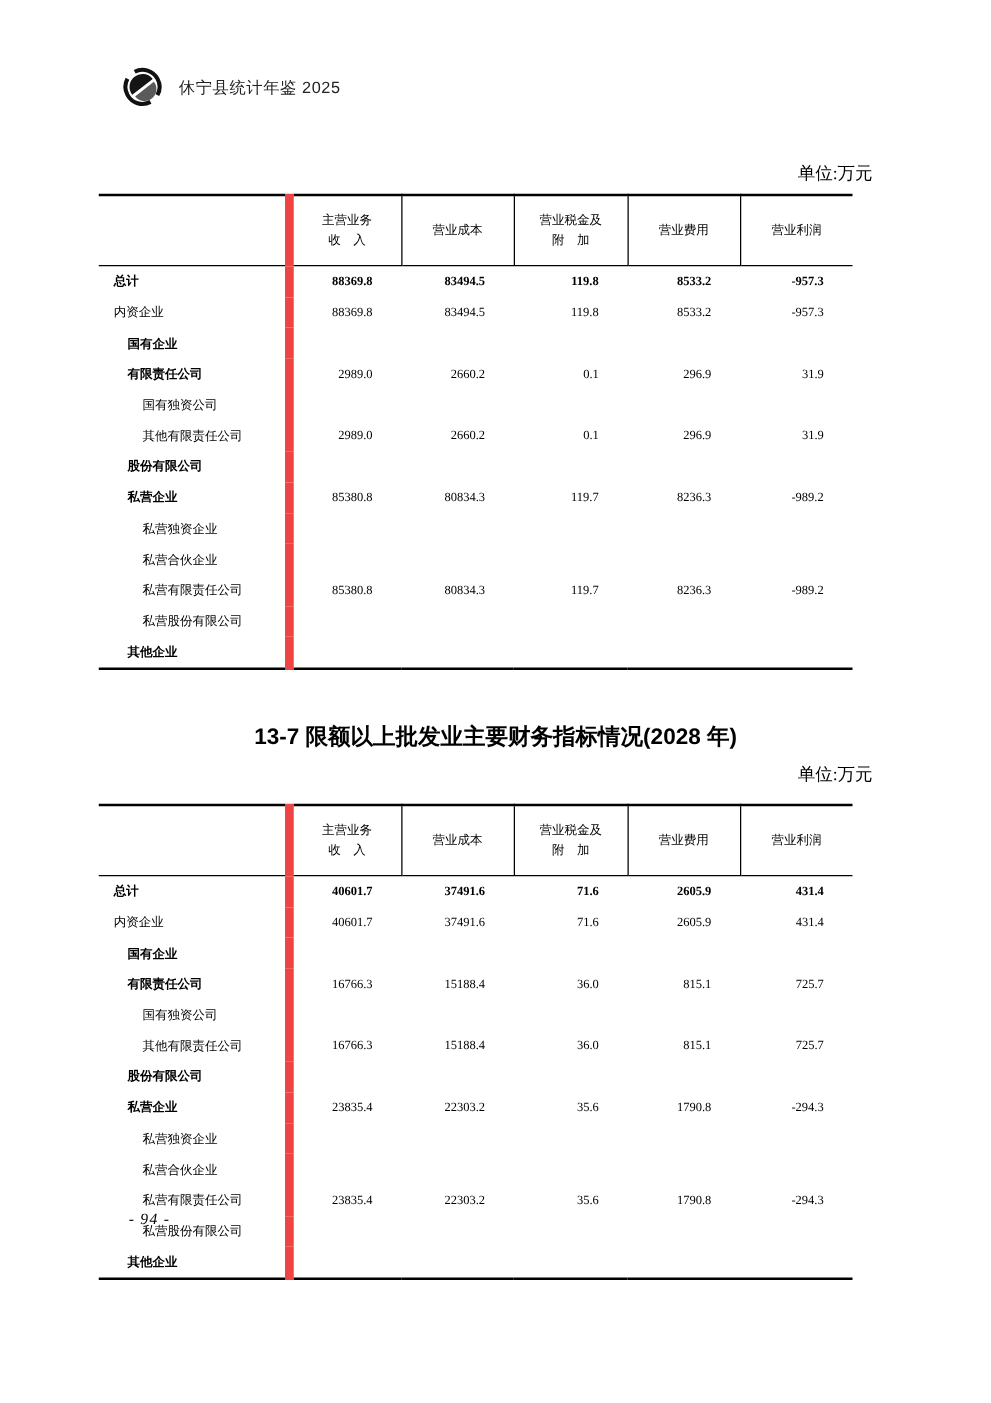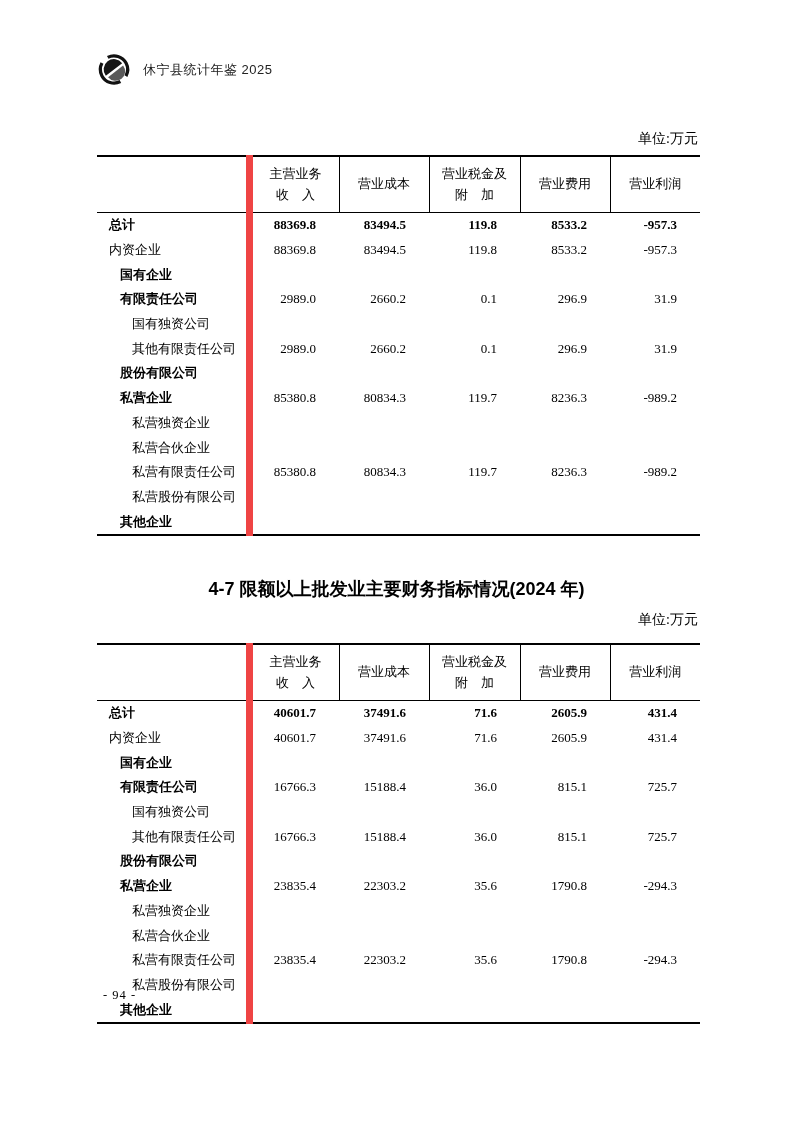--- a/index.html
+++ b/index.html
@@ -10,41 +10,41 @@
   .brand-text{font-family:"Liberation Sans",sans-serif;font-size:13px;color:#222;
               margin-left:9px;letter-spacing:.5px;}
 
   .t-title{position:absolute;left:0;width:100%;text-align:center;white-space:pre;
            font-family:"Liberation Sans",sans-serif;font-weight:bold;font-size:18px;color:#000;}
   #title1{top:91px;} #title2{top:577px;}
 
   .unit{position:absolute;right:95px;font-size:14px;color:#000;}
   #unit1{top:130px;} #unit2{top:611px;}
 
-  table.stat{position:absolute;left:97px;width:603px;border-collapse:collapse;table-layout:fixed;
-             font-size:13px;border-top:2px solid #000;border-bottom:2px solid #000;}
+  table.stat{position:absolute;left:79px;width:603px;border-collapse:collapse;table-layout:fixed;
+             font-size:10px;border-top:2px solid #000;border-bottom:2px solid #000;}
   #table1{top:155px;} #table2{top:643px;}
 
   table.stat col.c-stub{width:152px;}
   table.stat col.c-num{width:90px;}
 
   thead th{height:55px;padding:0;text-align:center;vertical-align:middle;
            font-weight:normal;border-bottom:1px solid #000;line-height:1.55;}
   thead th:not(:first-child){border-left:1px solid #000;}
   thead th .hline{display:block;}
 
   tbody td{height:24.7px;padding:0;vertical-align:middle;}
   tbody td.label{padding-left:12px;}
   tbody td.label.i1{padding-left:23px;font-weight:bold;}
   tbody td.label.i2{padding-left:35px;}
   tbody td:first-child, thead th:first-child{border-right:7px solid #ef4444;}
   tbody td.num{text-align:right;padding-right:23px;}
   tbody tr.bold{font-weight:bold;}
 
-  .page-number{position:absolute;left:103px;top:988px;font-size:12.5px;letter-spacing:1px;}
+  .page-number{position:absolute;left:103px;top:968px;font-size:12.5px;letter-spacing:1px;font-style:italic;}
 </style>
 </head>
 <body>
 
 <div class="page">
 
   <div class="brand-row">
     <svg width="40" height="35" viewBox="0 0 44 38" aria-hidden="true">
       <circle cx="22" cy="19" r="15" fill="none" stroke="#111" stroke-width="3.6" stroke-dasharray="38 9" transform="rotate(62 22 19)"></circle>
       <path d="M13 26 A10 10 0 1 1 31 12 Z" fill="#151515"></path>
@@ -187,21 +187,21 @@
           <td class="label i1">其他企业</td>
           <td class="num"></td>
           <td class="num"></td>
           <td class="num"></td>
           <td class="num"></td>
           <td class="num"></td>
         </tr>
       </tbody>
   </table>
 
-  <div class="t-title" id="title2">4-7 限额以上批发业主要财务指标情况(2024 年)</div>
+  <div class="t-title" id="title2">13-7 限额以上批发业主要财务指标情况(2028 年)</div>
   <div class="unit" id="unit2">单位:万元</div>
 
   <table class="stat" id="table2">
     <colgroup>
       <col class="c-stub">
         <col class="c-num">
         <col class="c-num">
         <col class="c-num" style="width:91px">
         <col class="c-num">
         <col class="c-num">

